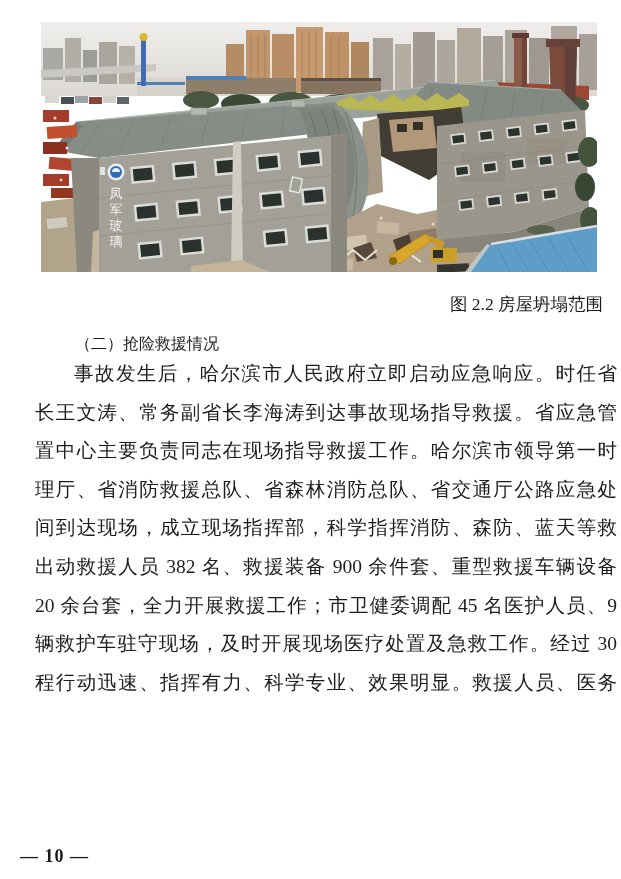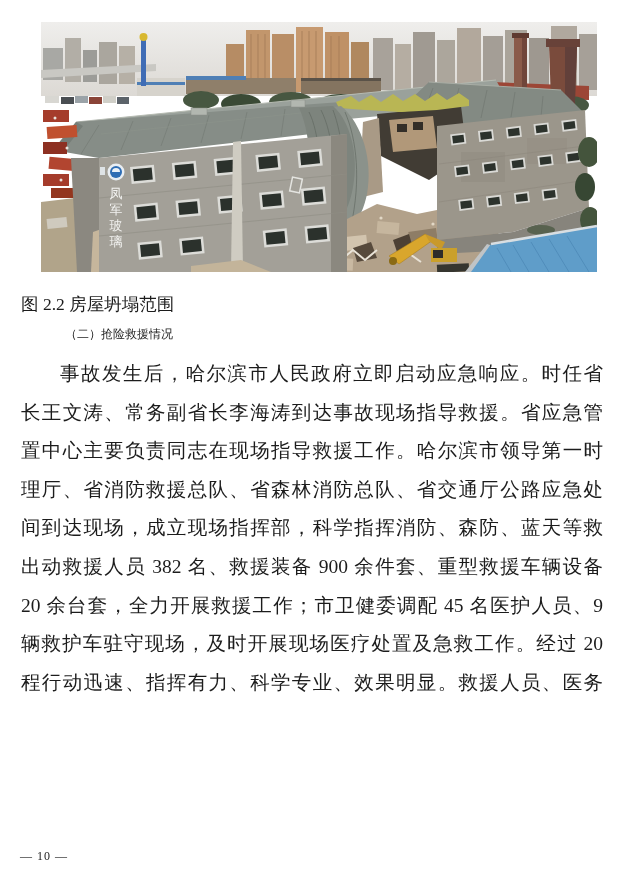--- a/index.html
+++ b/index.html
@@ -5,40 +5,41 @@
   html,body { margin:0; padding:0; background:#ffffff; }
   .page {
     position:relative; width:621px; height:879px; background:#ffffff;
     font-family:"Liberation Serif","DejaVu Serif",serif;
     color:#1c1c1c; overflow:hidden;
   }
   .photo-wrap { position:absolute; left:41px; top:22px; width:556px; height:250px; }
   .photo-wrap svg { display:block; width:556px; height:250px; }
   .caption {
     position:absolute; left:21px; top:293px; width:582px;
-    text-align:left; font-size:17.5px; line-height:22px;
+    text-align:right; font-size:17.5px; line-height:22px;
   }
   .heading {
     position:absolute; left:21px; top:322px; width:582px; box-sizing:border-box;
-    padding-left:44px; font-size:12px; line-height:24px; font-weight:normal; margin:0;
+    padding-left:44px; font-size:16px; line-height:24px; font-weight:normal; margin:10px;
   }
   .body-text {
-    position:absolute; left:21px; top:355px; width:582px;
+    position:absolute; left:35px; top:355px; width:582px;
     font-size:19.5px;
   }
   .line {
     height:38.6px; line-height:38.6px;
     text-align:justify; text-align-last:justify;
     white-space:nowrap;
   }
   .line.indent { text-indent:39px; }
   .line.last { text-align-last:left; white-space:normal; }
   .page-number {
-    position:absolute; left:20px; top:843px; font-size:12px; line-height:26px;
+    position:absolute; left:20px; top:843px; font-size:18px; line-height:26px;
     letter-spacing:1px;
+    font-weight:bold;
   }
 </style>
 </head>
 <body>
 
 <div class="page">
 
   <figure class="photo-wrap" style="margin:0">
     <svg viewBox="0 0 556 250" aria-label="">
       <defs>
@@ -323,19 +324,19 @@
   <h3 class="heading">（二）抢险救援情况</h3>
 
   <div class="body-text" id="para">
       <div class="line indent">事故发生后，哈尔滨市人民政府立即启动应急响应。时任省</div>
       <div class="line">长王文涛、常务副省长李海涛到达事故现场指导救援。省应急管</div>
       <div class="line">置中心主要负责同志在现场指导救援工作。哈尔滨市领导第一时</div>
       <div class="line">理厅、省消防救援总队、省森林消防总队、省交通厅公路应急处</div>
       <div class="line">间到达现场，成立现场指挥部，科学指挥消防、森防、蓝天等救</div>
       <div class="line">出动救援人员 382 名、救援装备 900 余件套、重型救援车辆设备</div>
       <div class="line">20 余台套，全力开展救援工作；市卫健委调配 45 名医护人员、9</div>
-      <div class="line">辆救护车驻守现场，及时开展现场医疗处置及急救工作。经过 20</div>
+      <div class="line">辆救护车驻守现场，及时开展现场医疗处置及急救工作。经过 30</div>
       <div class="line">程行动迅速、指挥有力、科学专业、效果明显。救援人员、医务</div>
     </div>
 
   <div class="page-number">— 10 —</div>
 
 </div>
 
 </body></html>

